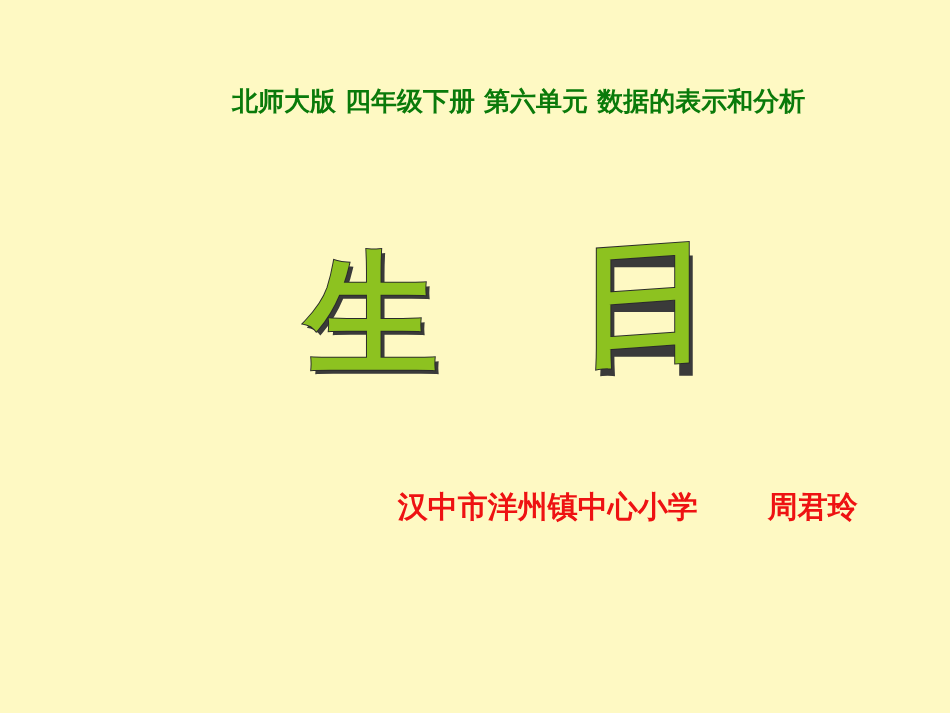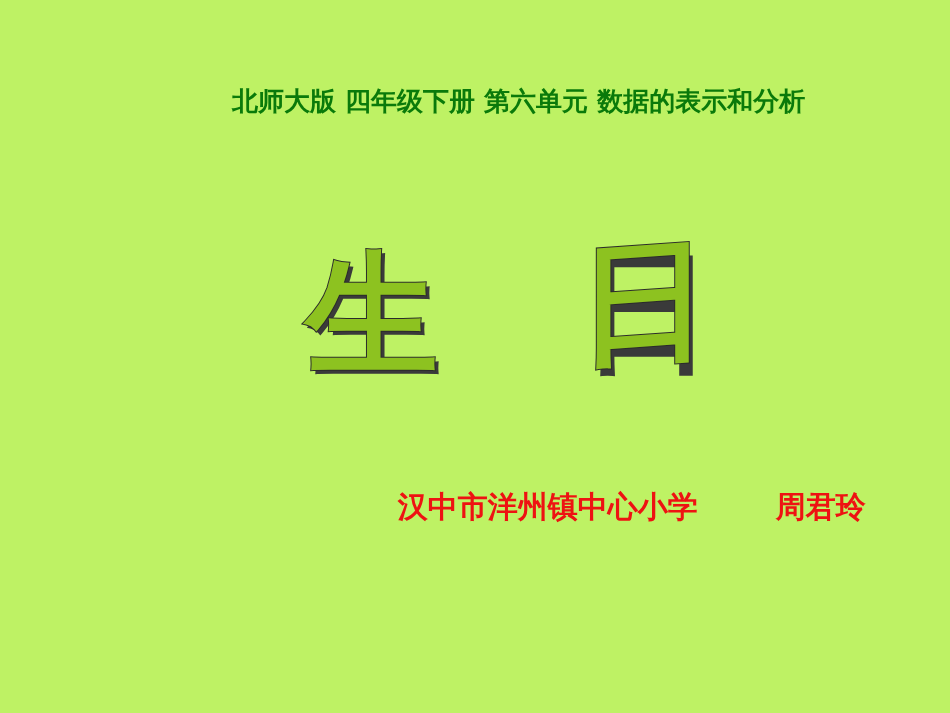--- a/index.html
+++ b/index.html
@@ -11,21 +11,21 @@
     height: 713px;
     background: #eff4fd;
     font-family: "DejaVu Sans", "Liberation Sans", sans-serif;
     overflow: hidden;
   }
 
   #slide {
     position: relative;
     width: 950px;
     height: 713px;
-    background: #bef264;
+    background: #fef9c3;
   }
 
   
   #unit-heading {
     position: absolute;
     left: 232px;
     top: 82px;
     width: 660px;
     font-size: 26px;
     line-height: 38px;
@@ -71,21 +71,21 @@
     position: absolute;
     left: 356px;
     top: 450px;
     font-size: 30px;
     line-height: 38px;
     font-weight: bold;
     color: #ee1212;
     white-space: pre;
     font-family: "DejaVu Sans", "Liberation Sans", sans-serif;
   }
-  .credit-school { margin-right: 12px; text-align: center; }
+  .credit-school { margin-right: 4px; text-align: center; }
   .credit-gap { display: inline-block; width: 66px; }
 </style>
 </head>
 <body>
 
 <div id="slide">
 
   <div id="unit-heading">北师大版 四年级下册 第六单元 数据的表示和分析</div>
 
   <div id="wordart-title">

